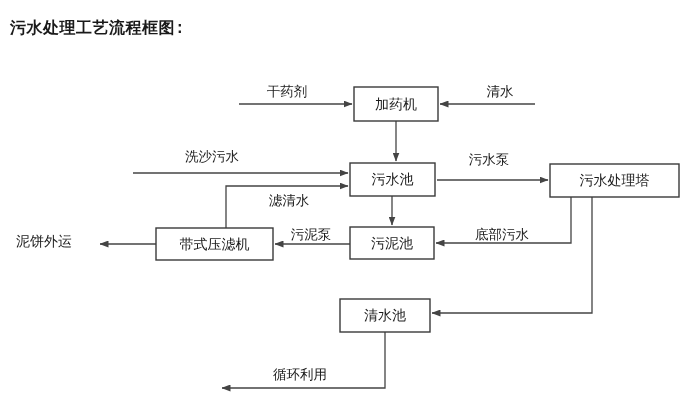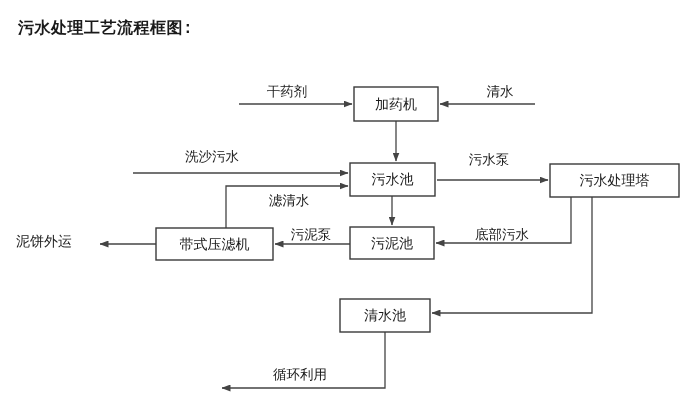--- a/index.html
+++ b/index.html
@@ -12,21 +12,21 @@
   }
   #page {
     position: relative;
     width: 700px;
     height: 420px;
     background: #ffffff;
     overflow: hidden;
   }
   #title {
     position: absolute;
-    left: 18px;
+    left: 10px;
     top: 18px;
     font-size: 16px;
     font-weight: bold;
     color: #1a1a1a;
     letter-spacing: 0.5px;
     white-space: nowrap;
     font-family: Liberation Mono, monospace;
   }
   #diagram {
     position: absolute;

